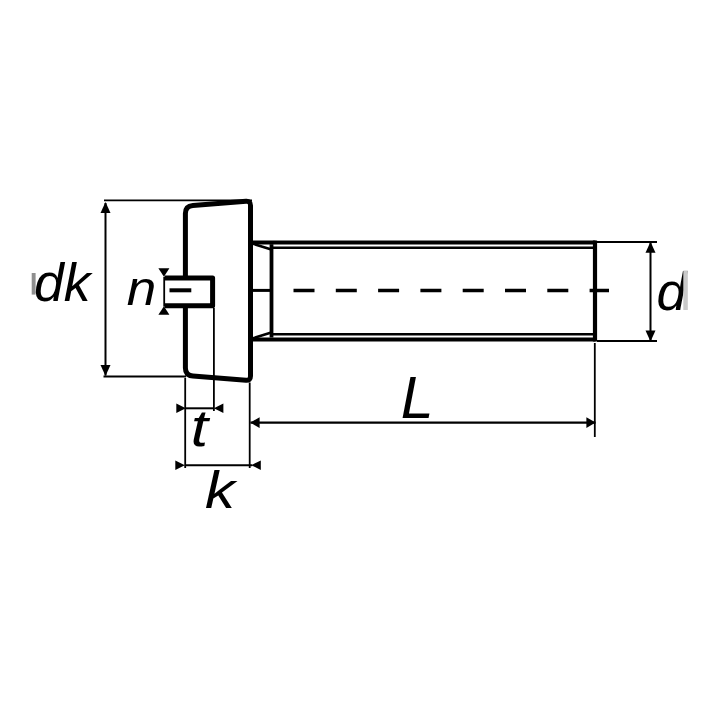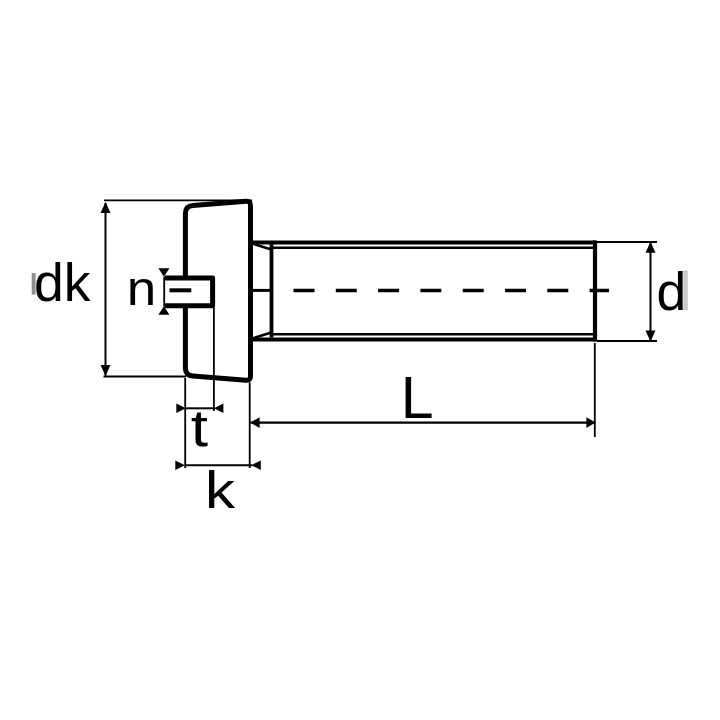--- a/index.html
+++ b/index.html
@@ -1,16 +1,16 @@
 <!DOCTYPE html>
 <html><head>
 <meta charset="utf-8">
 <style>
   html,body{margin:0;padding:0;background:#fff;}
-  #c{width:720px;height:680px;position:relative;}
+  #c{width:720px;height:680px;position:relative;font-style:italic;}
   text{font-family:"Liberation Sans",sans-serif;fill:#000;}
 </style>
 </head>
 <body>
 <div id="c">
 <svg width="720" height="720" viewBox="0 0 720 720">
   <rect x="0" y="0" width="720" height="720" fill="#ffffff"></rect>
 
   <line x1="104" y1="200.3" x2="252" y2="200.3" stroke="#000" stroke-width="1.8"></line>
   <line x1="103.5" y1="376.5" x2="186" y2="376.5" stroke="#000" stroke-width="1.8"></line>

